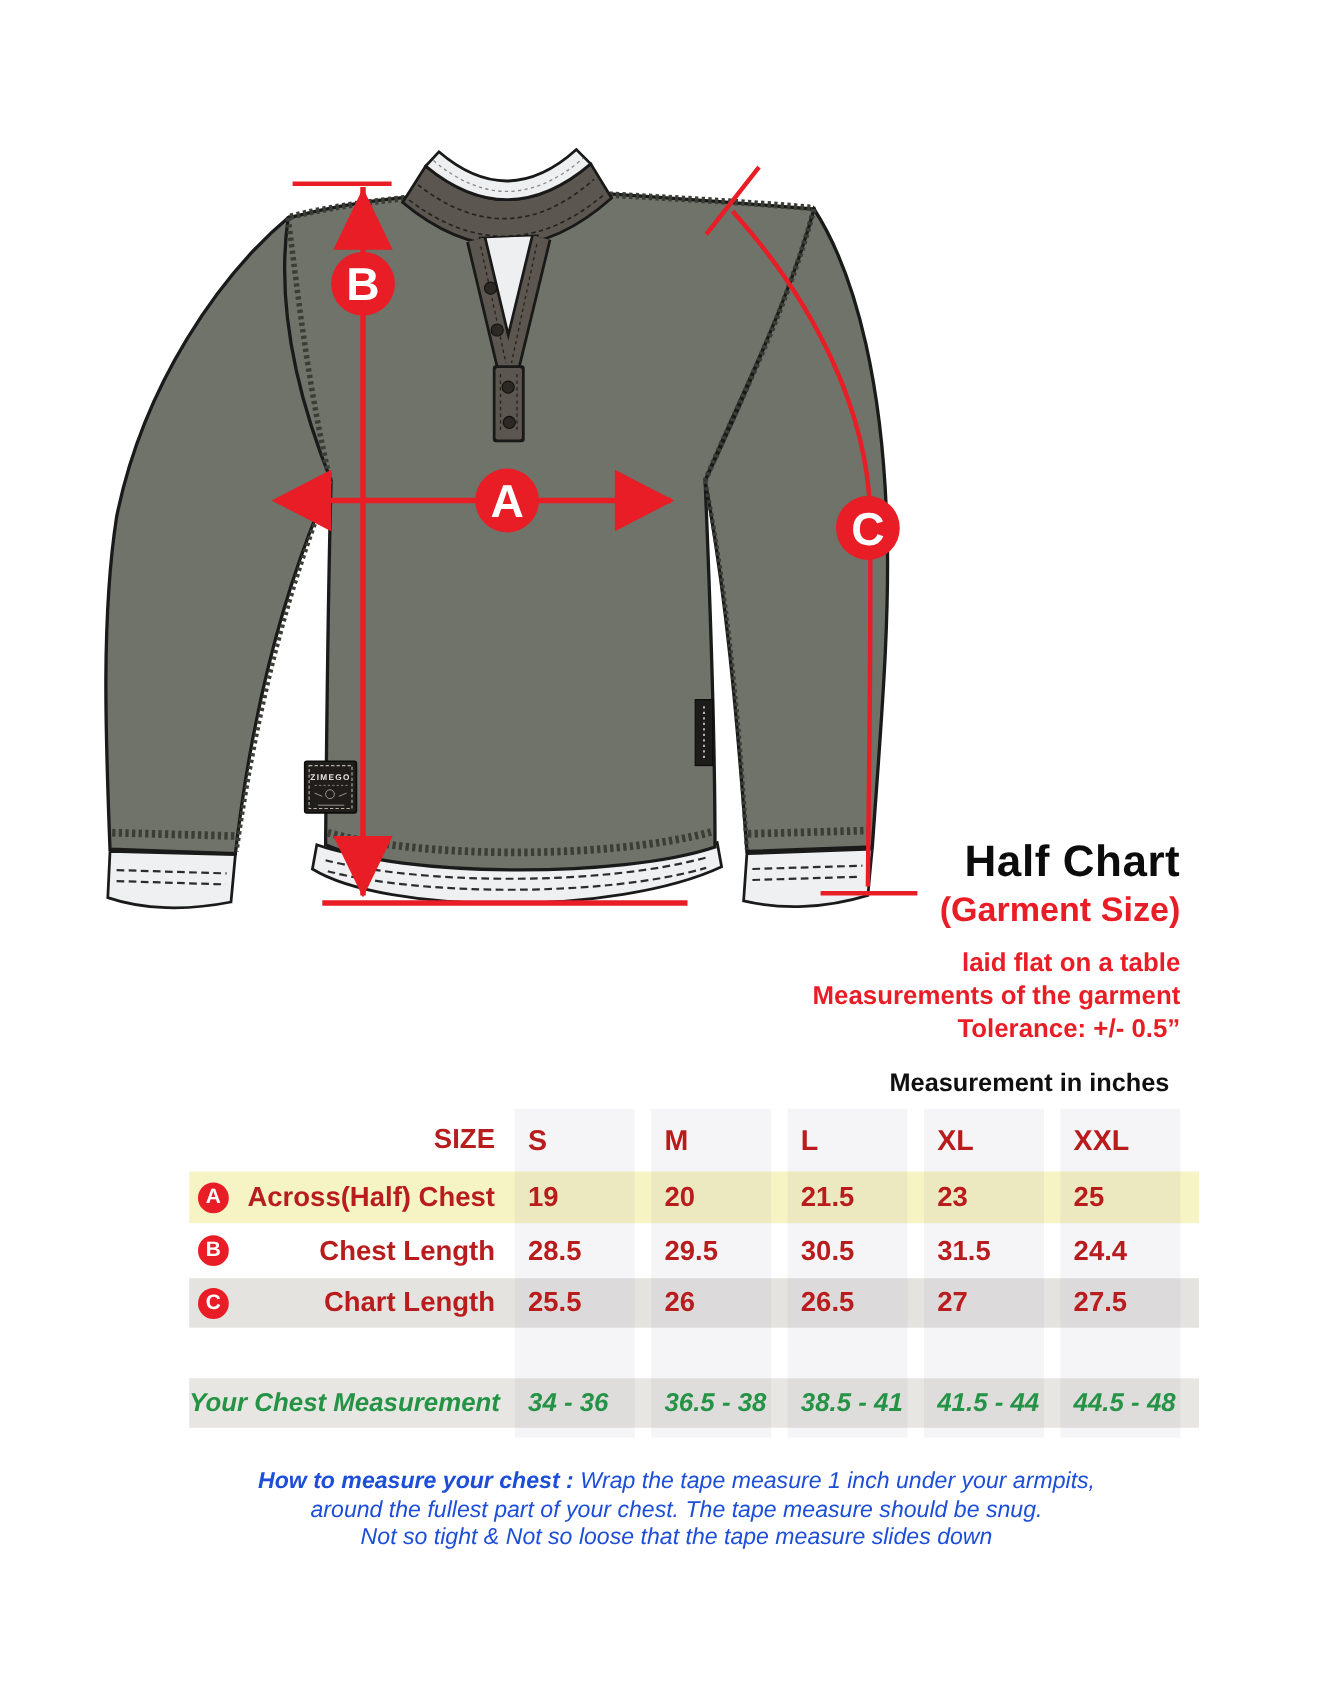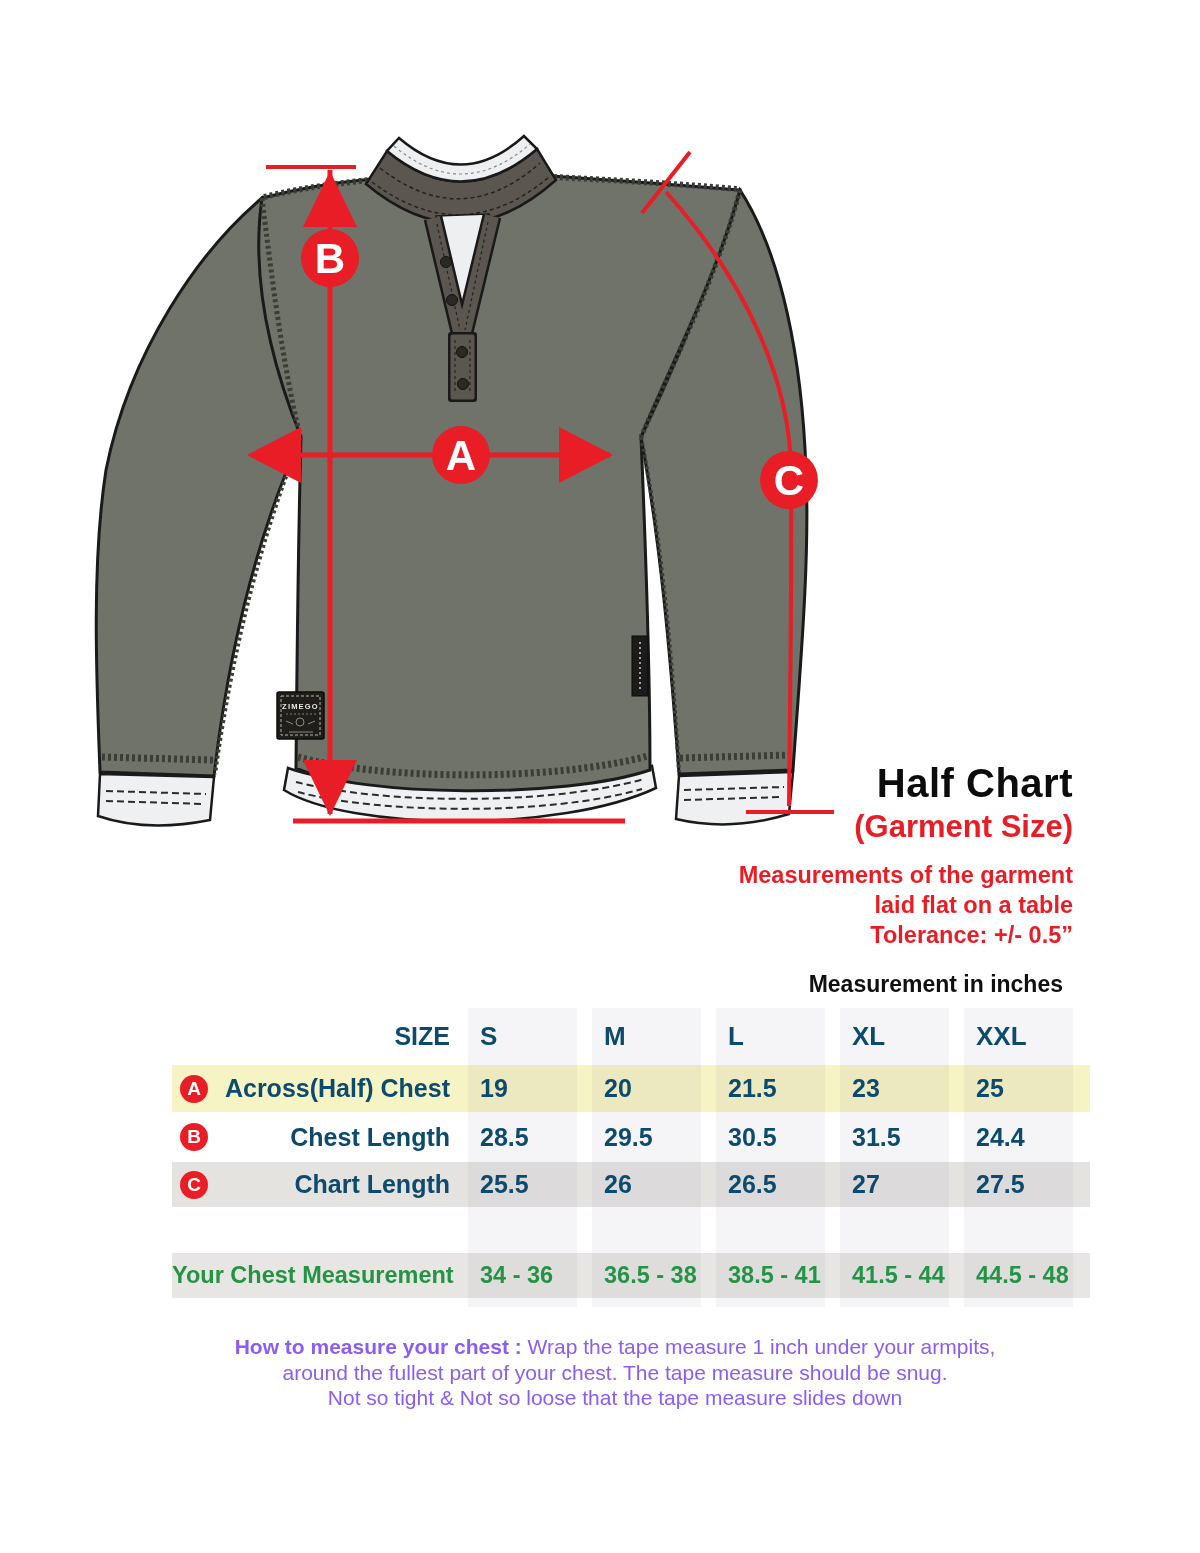--- a/index.html
+++ b/index.html
@@ -20,34 +20,34 @@
   .bg-yellow{top:57px;height:47px;background:#f6f3c5;}
   .bg-grayC{top:154px;height:45px;background:#e5e3e0;}
   .bg-chest{top:245px;height:45px;background:#e8e6e2;}
   .band{position:absolute;top:0;height:299px;width:109px;background:rgba(80,80,120,0.055);}
   .b0{left:296px}.b1{left:420px}.b2{left:544px}.b3{left:668px}.b4{left:792px}
   .t-row{position:absolute;left:0;width:918px;}
   .r-head{top:0;height:57px;line-height:57px;}
   .r-a{top:57px;height:47px;line-height:47px;}
   .r-b{top:104px;height:50px;line-height:50px;}
   .r-c{top:154px;height:45px;line-height:45px;}
-  .r-chest{top:245px;height:42px;line-height:45px;}
-  .cell{position:absolute;top:0;height:100%;font-weight:bold;color:#0c4a6e;white-space:nowrap;}
+  .r-chest{top:245px;height:42px;line-height:45px;font-style:italic;}
+  .cell{position:absolute;top:0;height:100%;font-weight:bold;color:#b91c1c;white-space:nowrap;}
   .c-label{left:0;width:278px;text-align:right;font-size:25px;}
   .c0{left:308px}.c1{left:432px}.c2{left:556px}.c3{left:680px}.c4{left:804px}
   .c-val{width:100px;text-align:left;font-size:25px;}
   .r-head .c-val{font-size:26px;}
   .r-chest .cell{color:#249346;font-size:23.5px;}
   .row-marker{position:absolute;left:8px;top:50%;transform:translateY(-50%);
       width:28px;height:28px;border-radius:50%;background:#e91d25;color:#fff;
       font-weight:bold;font-size:19px;text-align:center;line-height:28px;}
 
   
   .footer{position:absolute;left:150px;width:930px;top:1334px;text-align:center;
-      color:#8b5cf6;font-size:21px;line-height:25.5px;}
+      color:#1d4ed8;font-style:italic;font-size:21px;line-height:25.5px;}
   .footer .bold{font-weight:bold;}
 
   .svg-letter{font-family:"Liberation Sans", sans-serif;font-weight:bold;fill:#ffffff;font-size:42px;}
   .patch-text{font-family:"Liberation Sans", sans-serif;font-weight:bold;fill:#e8e5df;
       font-size:7.5px;letter-spacing:1.2px;}
 </style>
 </head>
 <body>
 
 <div class="page">
@@ -133,22 +133,22 @@
       <text x="461" y="470" text-anchor="middle" class="svg-letter">A</text>
       <circle cx="789" cy="480" r="29" fill="#e91d25"></circle>
       <text x="789" y="495" text-anchor="middle" class="svg-letter">C</text>
     </g>
   </svg>
 
   <div class="title-block">
     <div class="title-main">Half Chart</div>
     <div class="title-sub">(Garment Size)</div>
     <div class="note">
+      <div>laid flat on a table</div>
       <div>Measurements of the garment</div>
-      <div>laid flat on a table</div>
       <div>Tolerance: +/- 0.5”</div>
     </div>
   </div>
 
   <div class="units">Measurement in inches</div>
 
   <div class="size-table">
     <div class="row-bg bg-yellow"></div>
     <div class="row-bg bg-grayC"></div>
     <div class="row-bg bg-chest"></div>

